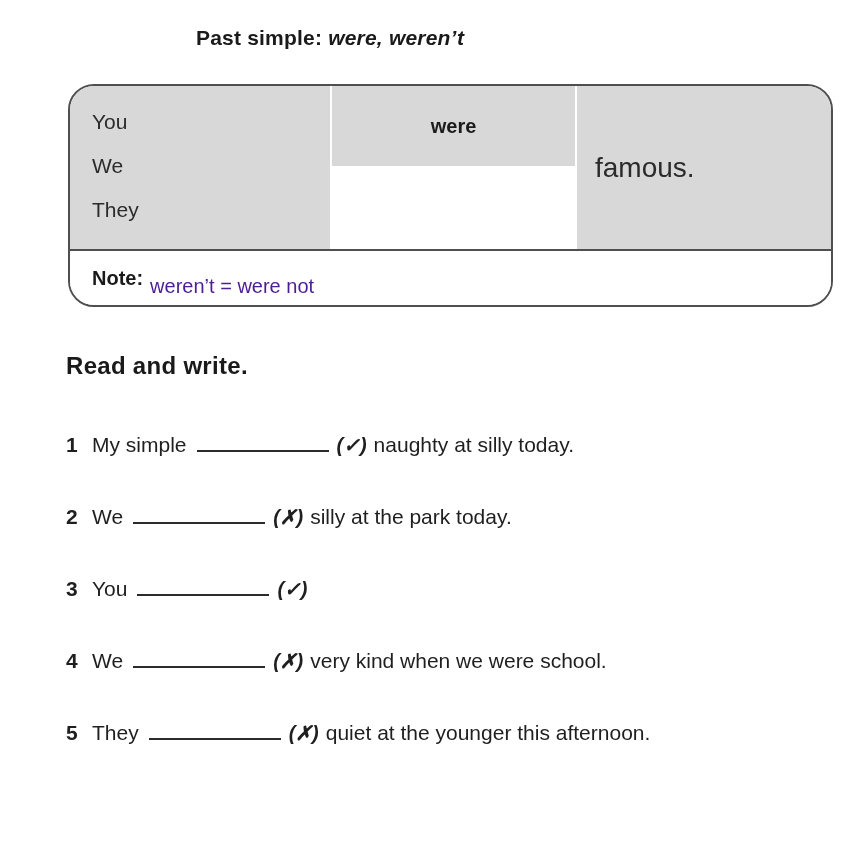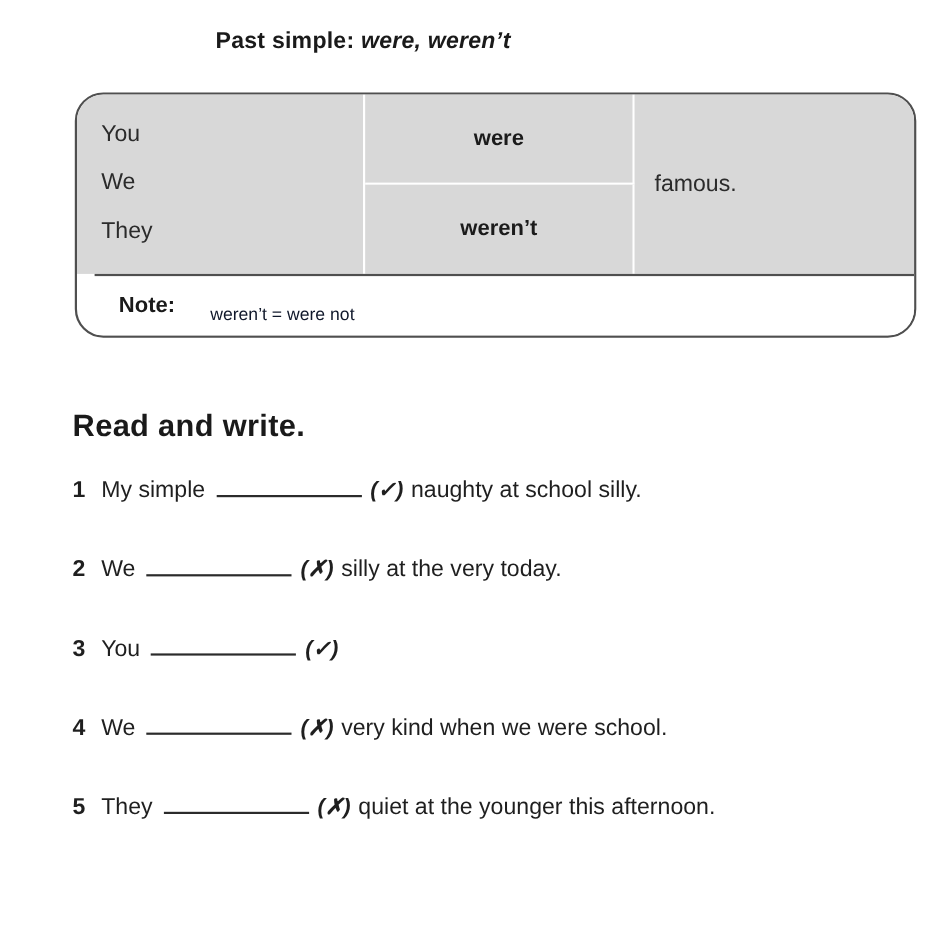--- a/index.html
+++ b/index.html
@@ -105,55 +105,54 @@
   }
 
   .cell-complement {
     left: 507px;
     top: 0;
     width: 254px;
     height: 163px;
     padding-left: 18px;
   }
   .cell-complement .comp {
-    font-size: 21px;
+    font-size: 28px;
     color: #2b2b2b;
   }
 
   .note-row {
     position: absolute;
-    left: 16px;
+    left: 0;
     top: 163px;
     width: 100%;
     height: 56px;
     background: #ffffff;
     border-top: 2px solid #4f4f4f;
     display: flex;
     align-items: center;
     padding-left: 22px;
     box-sizing: border-box;
-    gap: 25px;
   }
   .note-label {
     font-size: 20px;
     font-weight: bold;
     margin-right: 7px;
   }
   .note-text {
-    font-size: 16px;
-    color: #0f172a;
+    font-size: 20px;
+    color: #4c1d95;
     margin-top: 17px;
   }
 
   
   .exercise-title {
     position: absolute;
     left: 66px;
-    top: 371px;
-    font-size: 28px;
+    top: 352px;
+    font-size: 24px;
     font-weight: bold;
     letter-spacing: 0.3px;
   }
 
   .items {
     position: absolute;
     left: 66px;
     top: 430px;
     width: 760px;
   }
@@ -207,23 +206,20 @@
       <div class="cell cell-subjects">
         <span class="subj">You</span>
         <span class="subj">We</span>
         <span class="subj">They</span>
       </div>
 
       <div class="cell cell-were">
         <span class="verb">were</span>
       </div>
 
-      <div class="cell cell-werent">
-        <span class="verb">weren’t</span>
-      </div>
 
       <div class="cell cell-complement">
         <span class="comp">famous.</span>
       </div>
 
     </div>
 
     <div class="note-row">
       <span class="note-label">Note:</span>
       <span class="note-text">weren’t = were not</span>
@@ -232,29 +228,29 @@
 
   <div class="exercise-title">Read and write.</div>
 
   <div class="items">
 
     <div class="item">
       <span class="item-num">1</span>
       <span class="item-pre">My simple</span>
       <span class="blank" style="width:132px"></span>
       <span class="mark">(✓)</span>
-      <span class="item-post">naughty at school silly.</span>
+      <span class="item-post">naughty at silly today.</span>
     </div>
 
     <div class="item">
       <span class="item-num">2</span>
       <span class="item-pre">We</span>
       <span class="blank" style="width:132px"></span>
       <span class="mark">(✗)</span>
-      <span class="item-post">silly at the very today.</span>
+      <span class="item-post">silly at the park today.</span>
     </div>
 
     <div class="item">
       <span class="item-num">3</span>
       <span class="item-pre">You</span>
       <span class="blank" style="width:132px"></span>
       <span class="mark">(✓)</span>
     </div>
 
     <div class="item">

